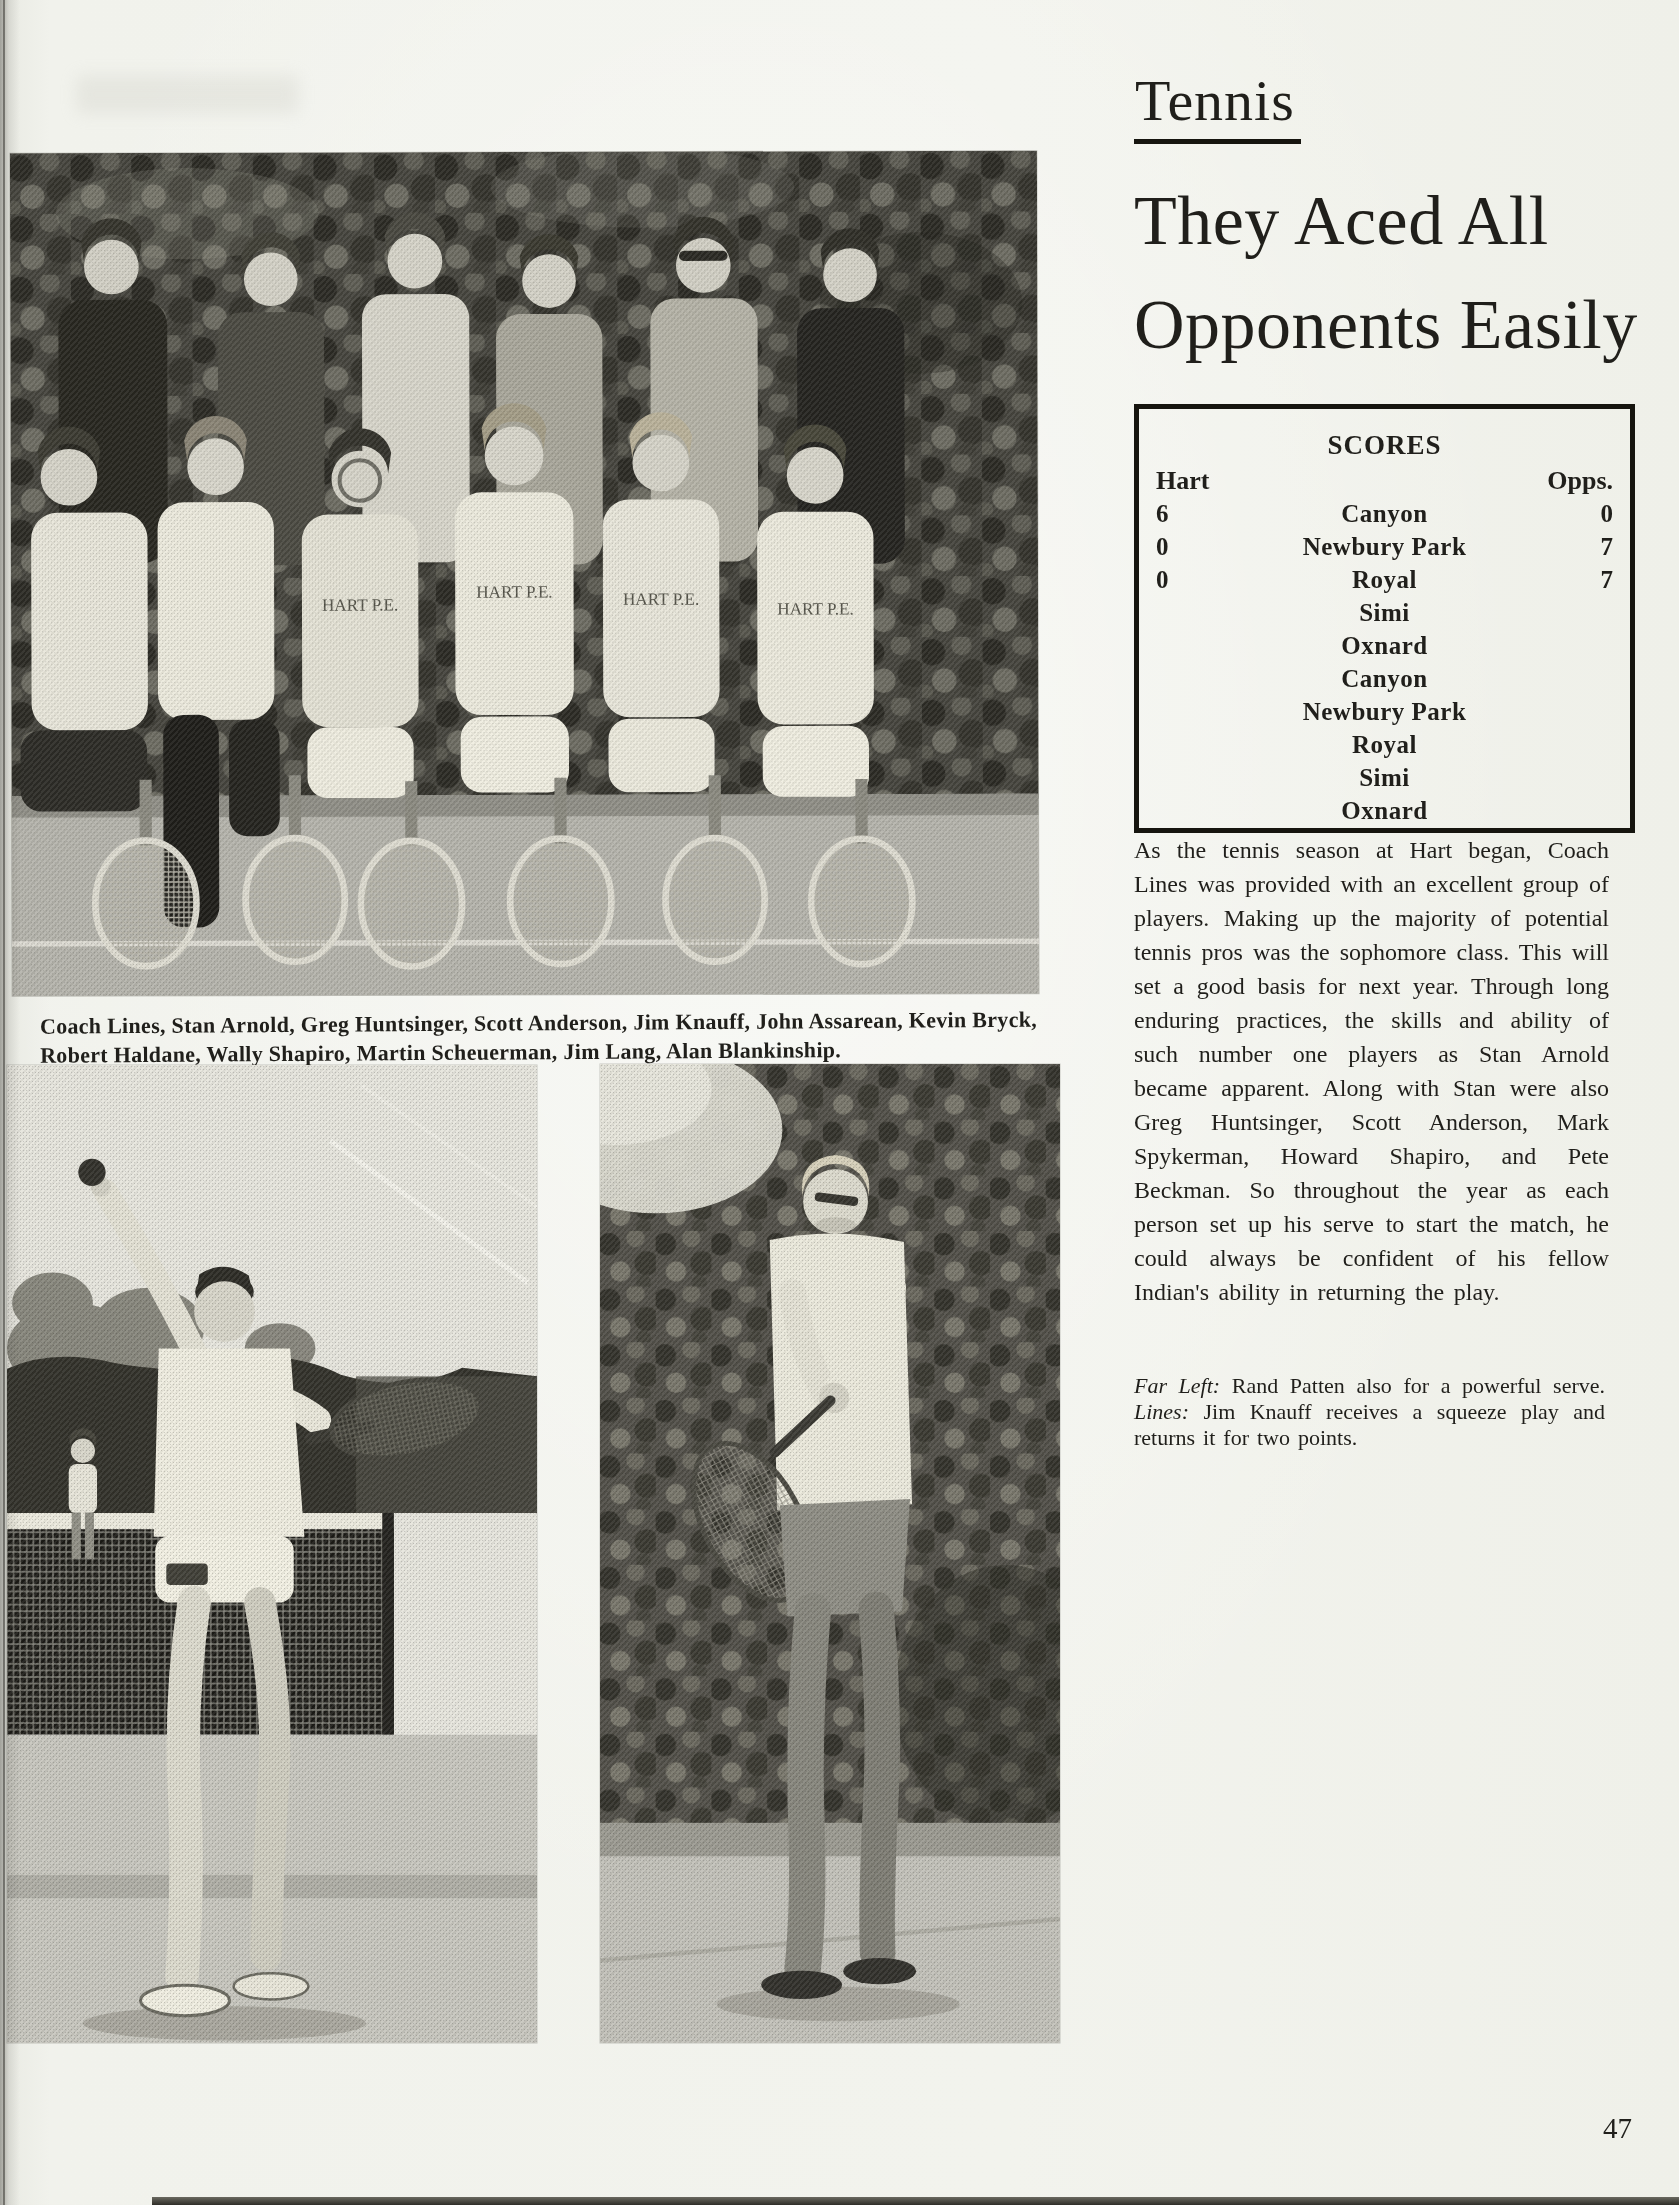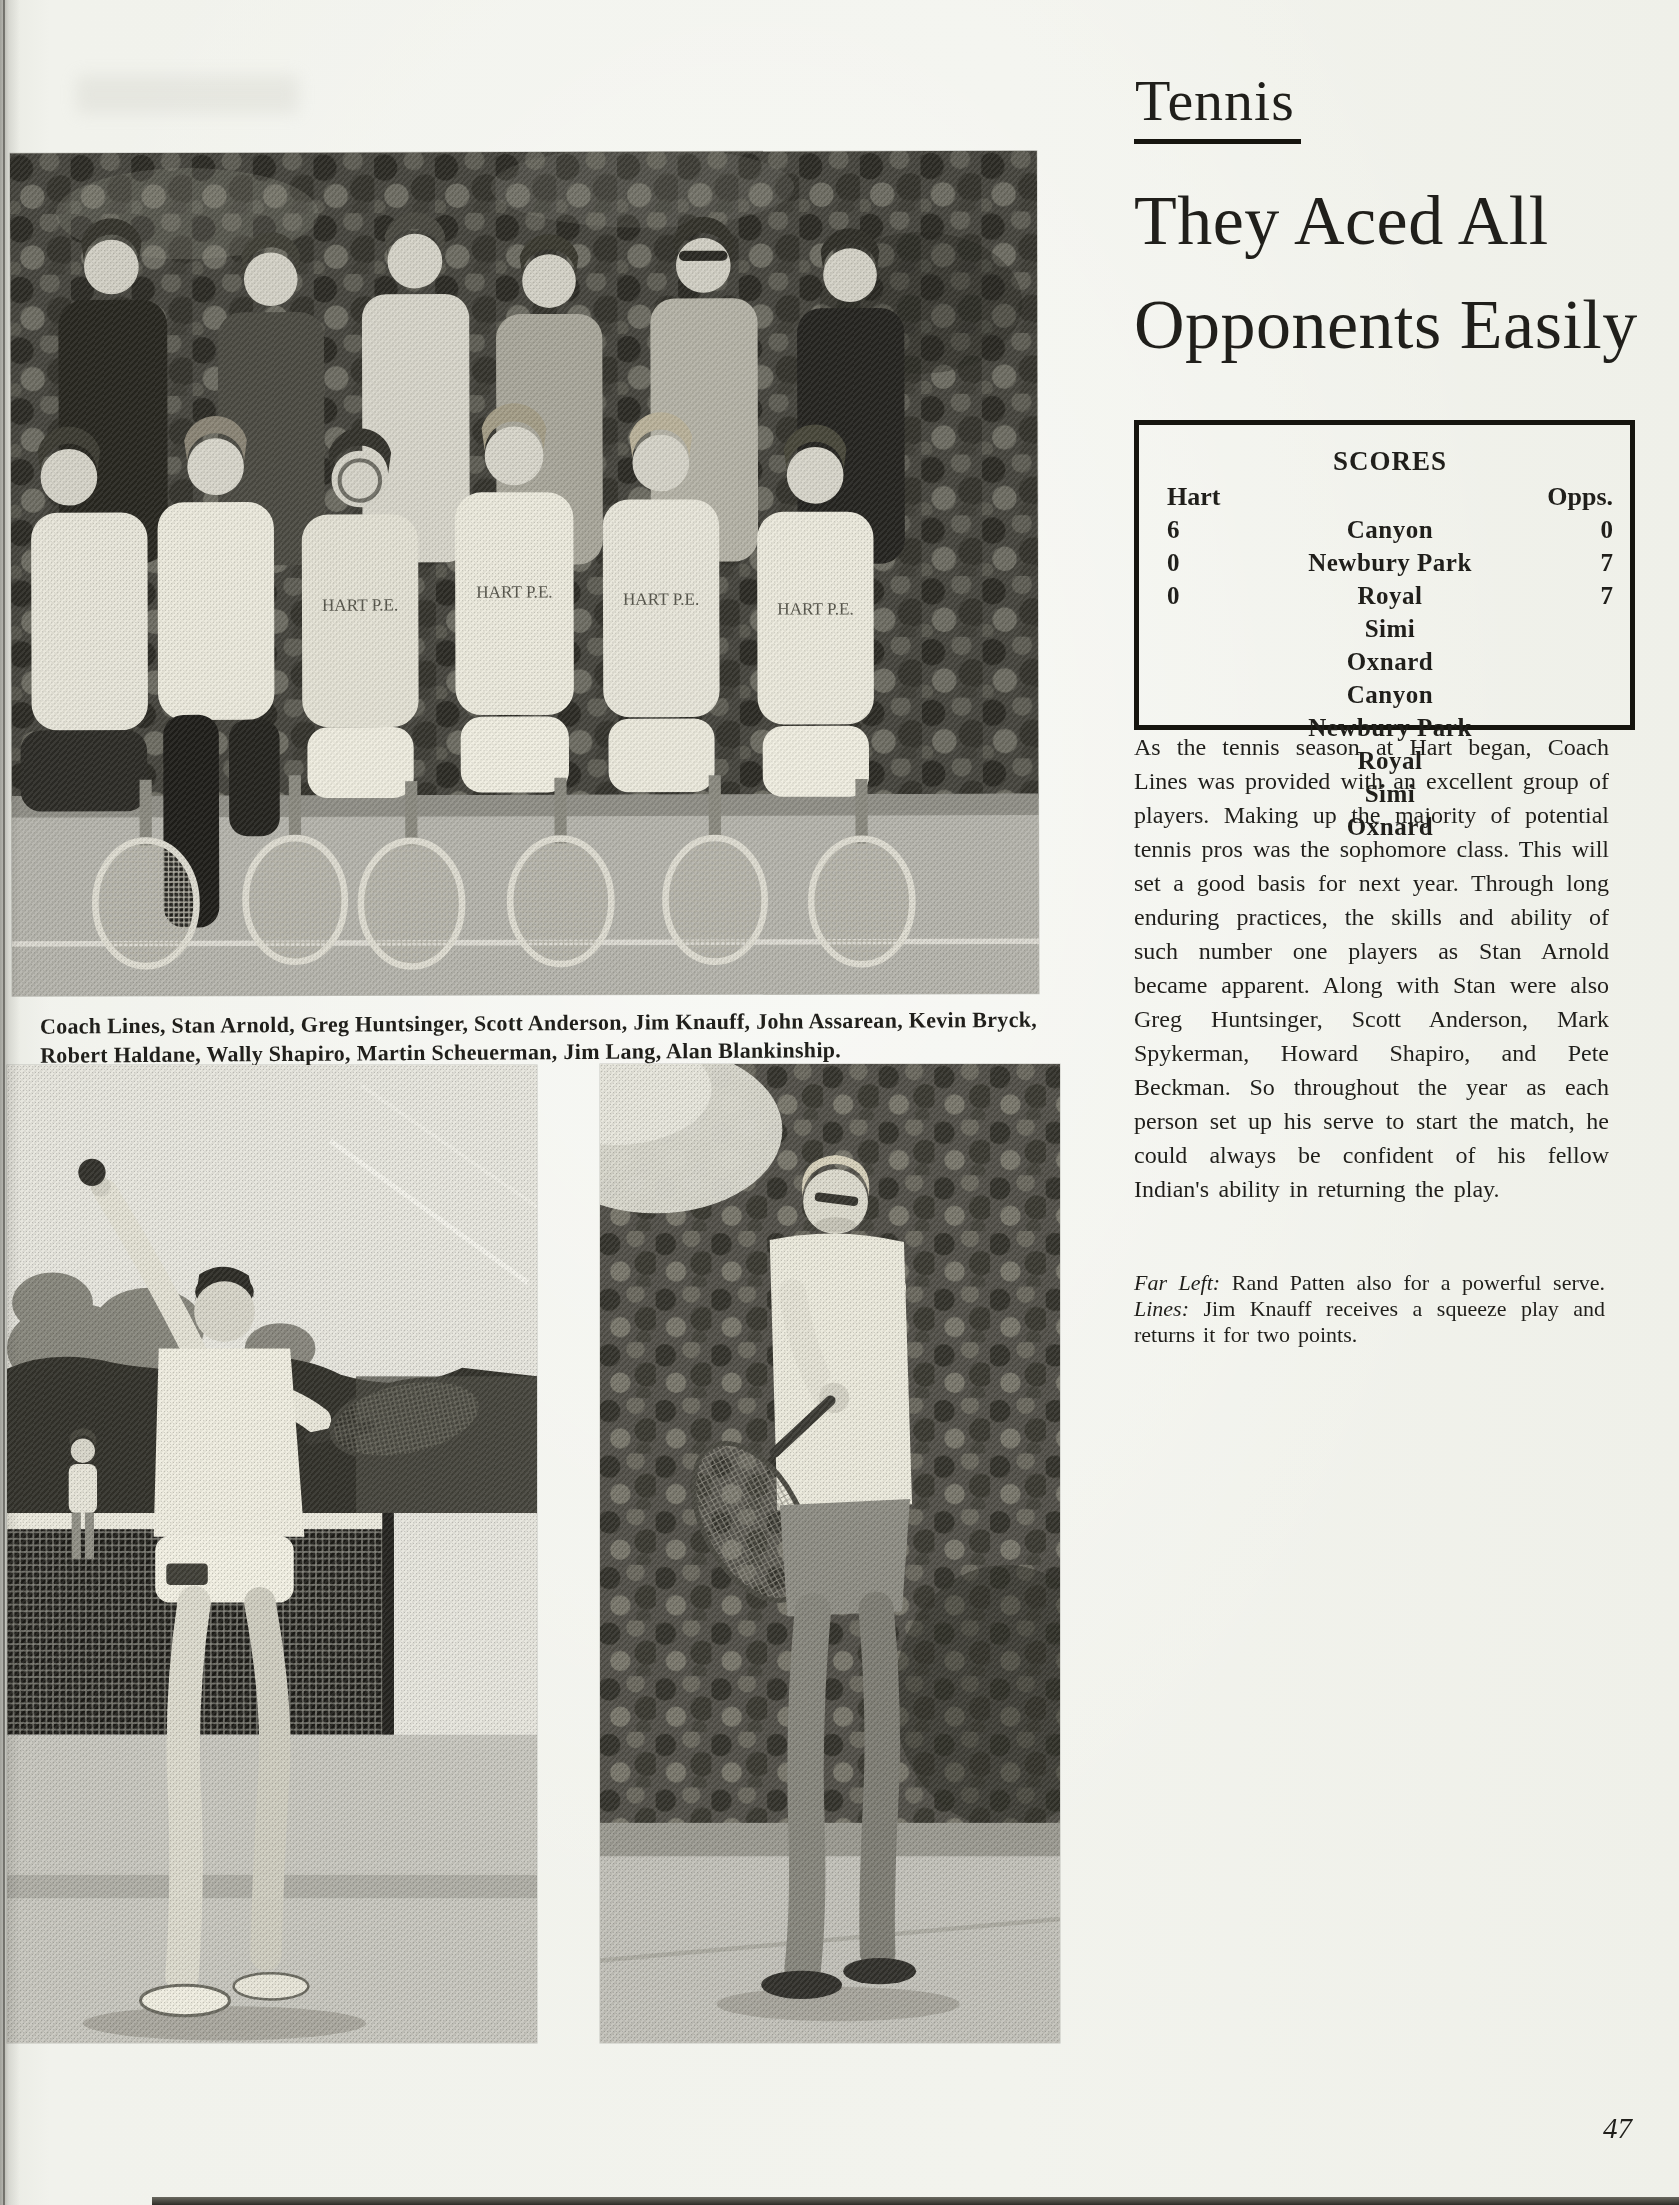--- a/index.html
+++ b/index.html
@@ -42,39 +42,39 @@
     transform:rotate(-.4deg);
   }
 
   
   .right-col{position:absolute;left:1134px;top:71px;width:501px;}
   .section-title{display:inline-block;font-size:58px;line-height:1.05;
     border-bottom:5px solid #16150f;padding:0 6px 7px 1px;letter-spacing:1px;}
   .headline{margin-top:25px;font-size:70px;line-height:104px;letter-spacing:0.5px;white-space:nowrap;}
   .headline span{display:block;}
 
-  .scores-box{box-sizing:border-box;margin-top:43px;width:501px;height:310px;
-    border:5.6px solid #16150f;padding:21px 17px 0 28px;}
+  .scores-box{box-sizing:border-box;margin-top:27px;width:501px;height:429px;
+    border:5.6px solid #16150f;padding:21px 17px 0 17px;}
   .scores-title{text-align:center;font-size:27px;font-weight:700;letter-spacing:1px;}
   .scores-head{display:flex;justify-content:space-between;font-size:26px;font-weight:700;
     margin-top:5px;line-height:30px;}
   .scores-rows{margin-top:1px;}
   .score-row{display:grid;grid-template-columns:56px 1fr 56px;align-items:baseline;
     font-size:25px;font-weight:600;line-height:33px;}
   .sc-hart{text-align:left;}
   .sc-team{text-align:center;letter-spacing:0.5px;}
   .sc-opps{text-align:right;}
 
   .body-text{width:475px;font-size:24px;line-height:34px;
     text-align:justify;word-spacing:3.5px;}
   .photo-captions{margin-top:64px;width:471px;font-size:22px;line-height:26px;
     text-align:justify;word-spacing:2.5px;}
   .cap-label{font-style:italic;}
 
-  .page-number{position:absolute;left:1603px;top:2112px;font-size:29px;font-style:italic;}
+  .page-number{position:absolute;left:1603px;top:2112px;font-size:29px;}
 </style>
 </head>
 <body>
 
 <div class="page">
 
   <div class="ghost-smudge g1"></div>
   <div class="ghost-smudge g2"></div>
 
   <div class="photo team-photo">

